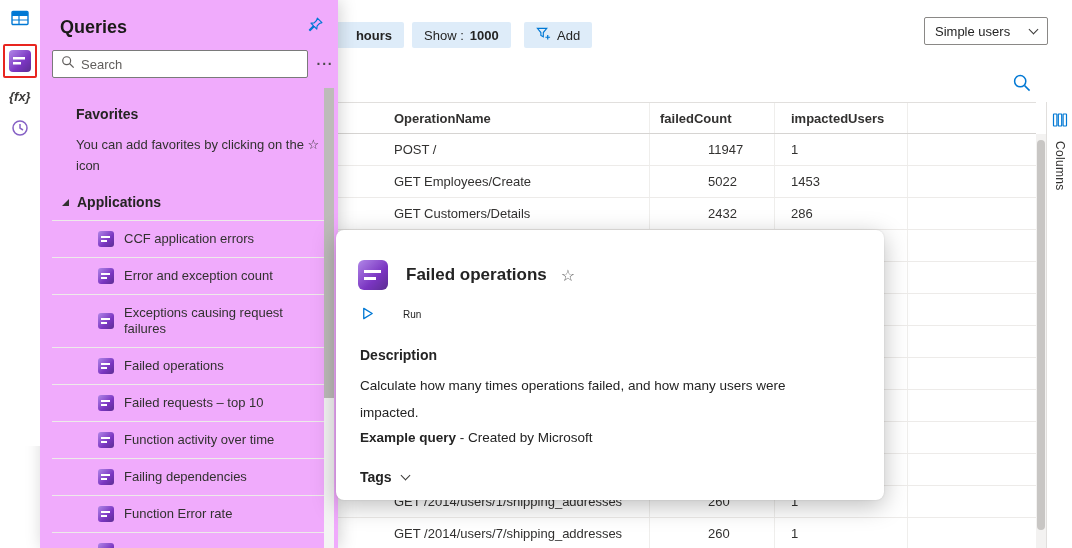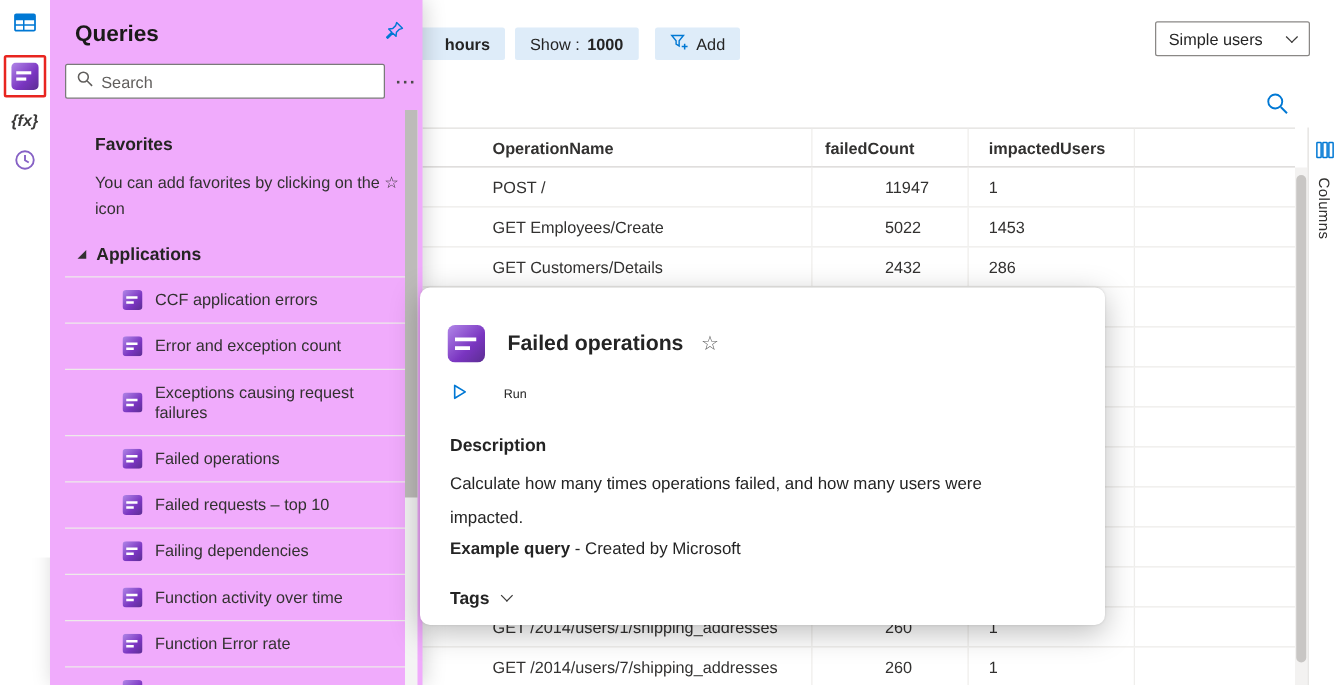--- a/index.html
+++ b/index.html
@@ -304,25 +304,25 @@
       <div class="item">
         <span class="q-icon sm"></span>
         <span>Failed operations</span>
       </div>
       <div class="item">
         <span class="q-icon sm"></span>
         <span>Failed requests – top 10</span>
       </div>
       <div class="item">
         <span class="q-icon sm"></span>
+        <span>Function activity over time</span>
+      </div>
+      <div class="item">
+        <span class="q-icon sm"></span>
         <span>Failing dependencies</span>
-      </div>
-      <div class="item">
-        <span class="q-icon sm"></span>
-        <span>Function activity over time</span>
       </div>
       <div class="item">
         <span class="q-icon sm"></span>
         <span>Function Error rate</span>
       </div>
       <div class="item">
         <span class="q-icon sm"></span>
         <span></span>
       </div>
     </div>

